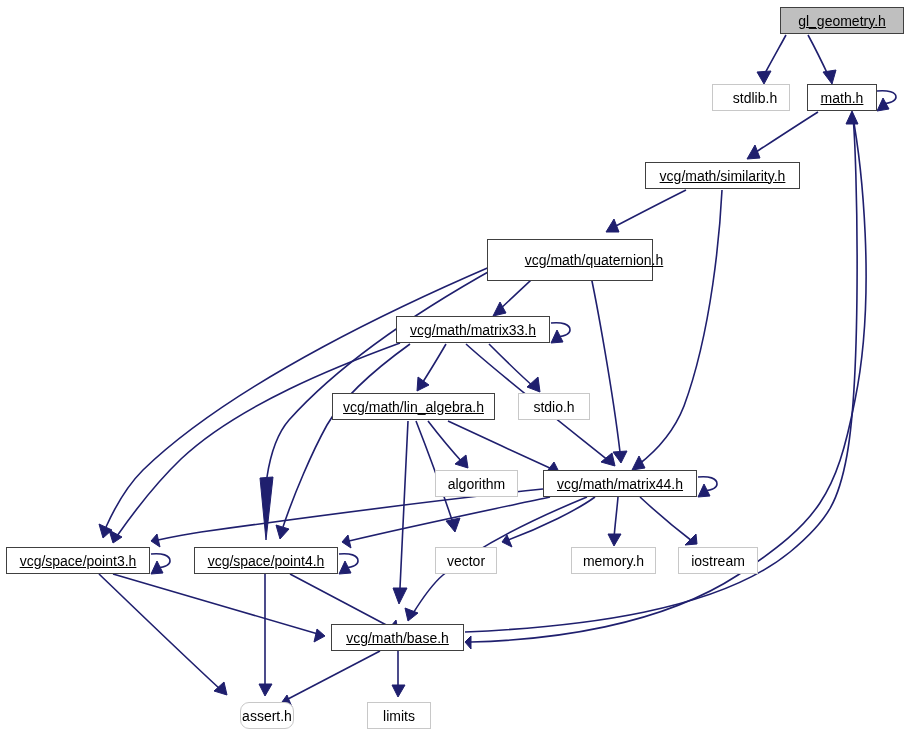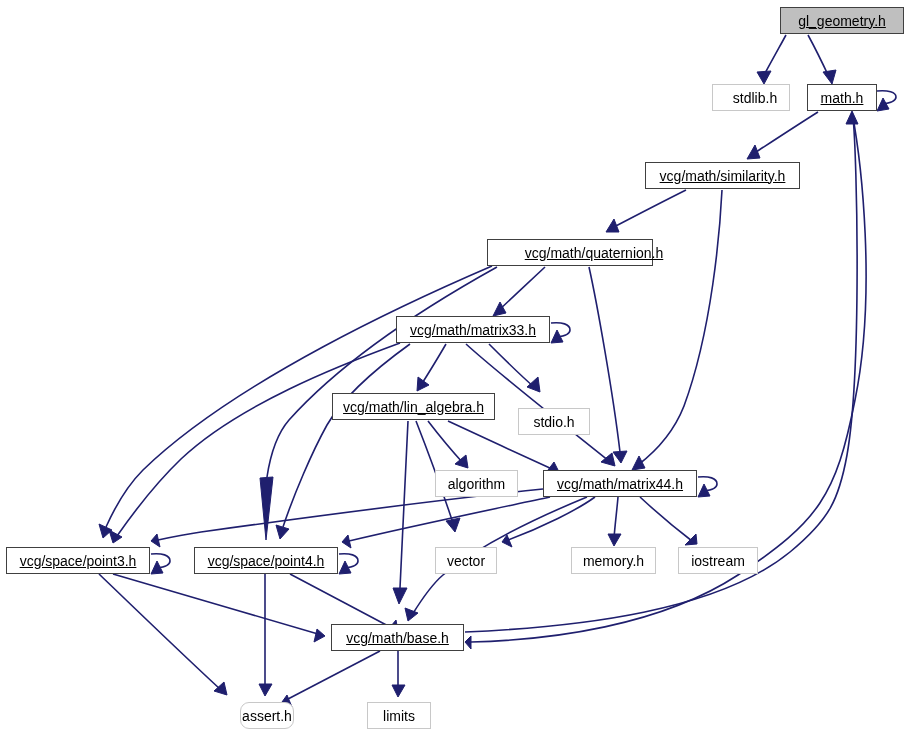--- a/index.html
+++ b/index.html
@@ -220,30 +220,30 @@
       </div>
       <div class="node-box " style="left: 712px; top: 84px; width: 78px; height: 27px; padding-left: 8px;">
         <span class="node-label">stdlib.h</span>
       </div>
       <div class="node-box local" style="left: 807px; top: 84px; width: 70px; height: 27px;">
         <span class="node-label">math.h</span>
       </div>
       <div class="node-box local" style="left: 645px; top: 162px; width: 155px; height: 27px;">
         <span class="node-label">vcg/math/similarity.h</span>
       </div>
-      <div class="node-box local" style="left: 487px; top: 239px; width: 166px; height: 27px; padding-left: 48px;">
+      <div class="node-box local" style="left: 487px; top: 239px; width: 166px; height: 42px; padding-left: 48px;">
         <span class="node-label">vcg/math/quaternion.h</span>
       </div>
       <div class="node-box local" style="left: 396px; top: 316px; width: 154px; height: 27px;">
         <span class="node-label">vcg/math/matrix33.h</span>
       </div>
       <div class="node-box local" style="left: 332px; top: 393px; width: 163px; height: 27px;">
         <span class="node-label">vcg/math/lin_algebra.h</span>
       </div>
-      <div class="node-box " style="left: 518px; top: 408px; width: 72px; height: 27px;">
+      <div class="node-box " style="left: 518px; top: 393px; width: 72px; height: 27px;">
         <span class="node-label">stdio.h</span>
       </div>
       <div class="node-box " style="left: 435px; top: 470px; width: 83px; height: 27px;">
         <span class="node-label">algorithm</span>
       </div>
       <div class="node-box local" style="left: 543px; top: 470px; width: 154px; height: 27px;">
         <span class="node-label">vcg/math/matrix44.h</span>
       </div>
       <div class="node-box local" style="left: 6px; top: 547px; width: 144px; height: 27px;">
         <span class="node-label">vcg/space/point3.h</span>

